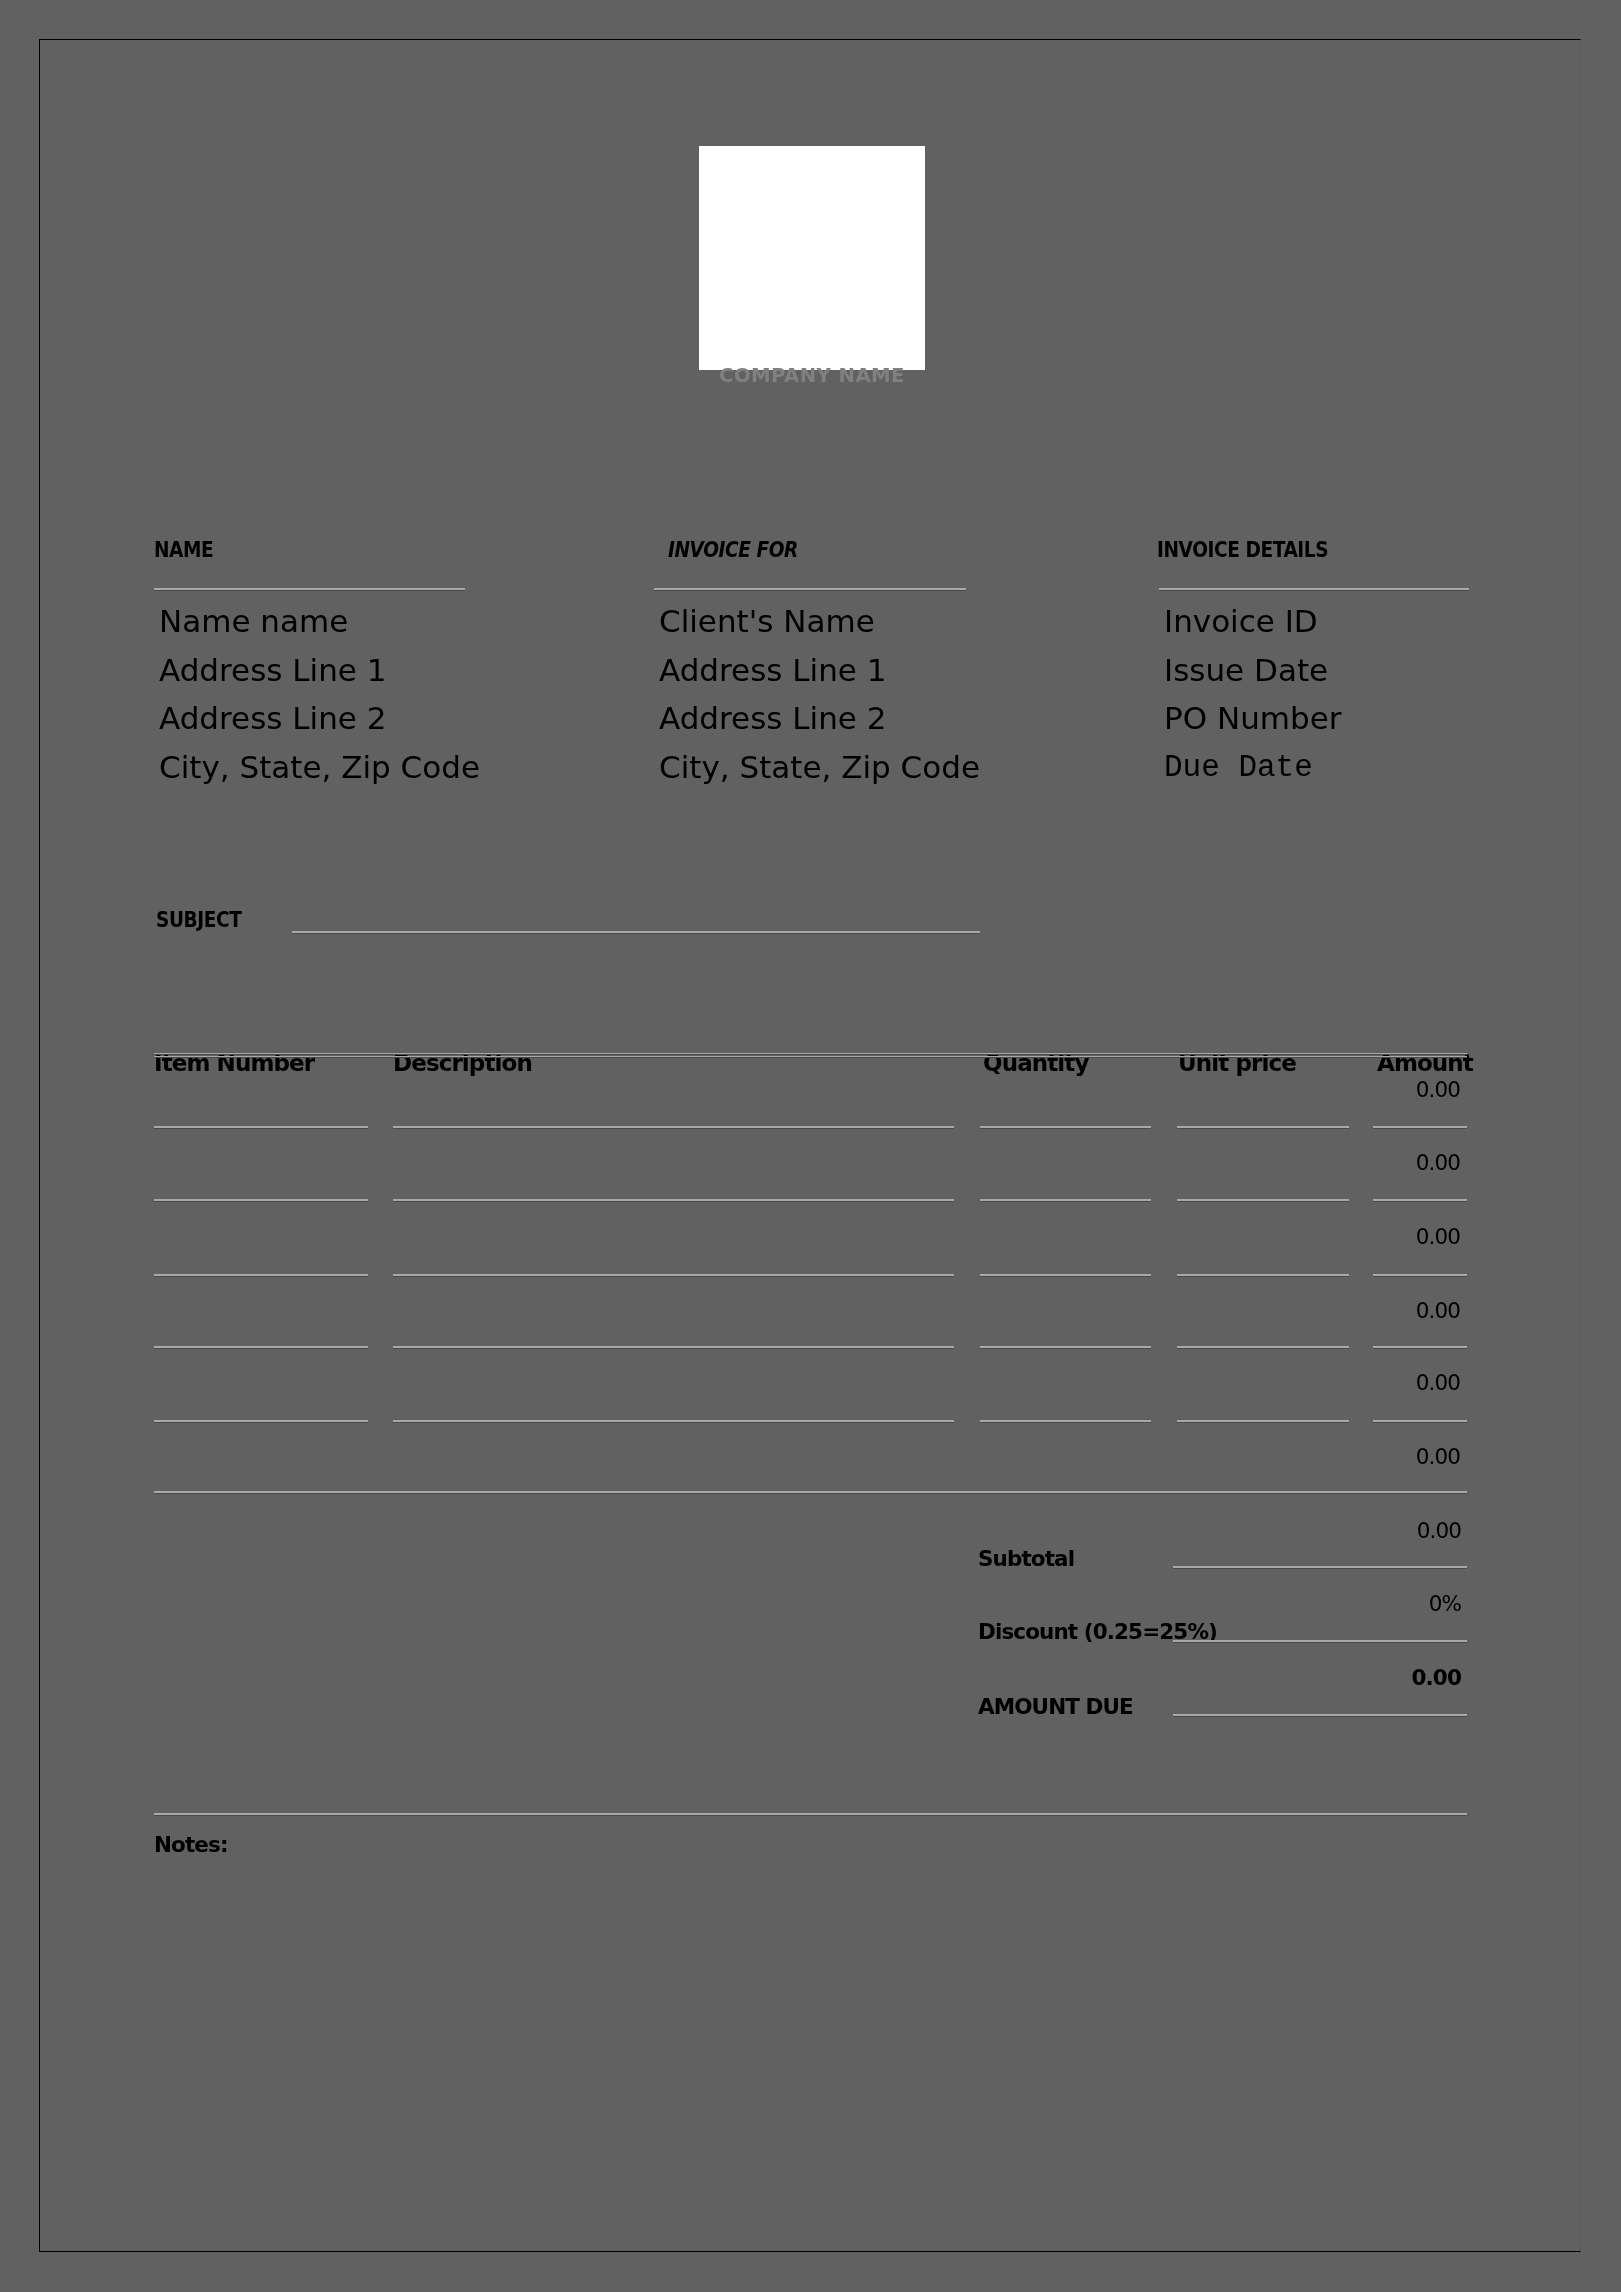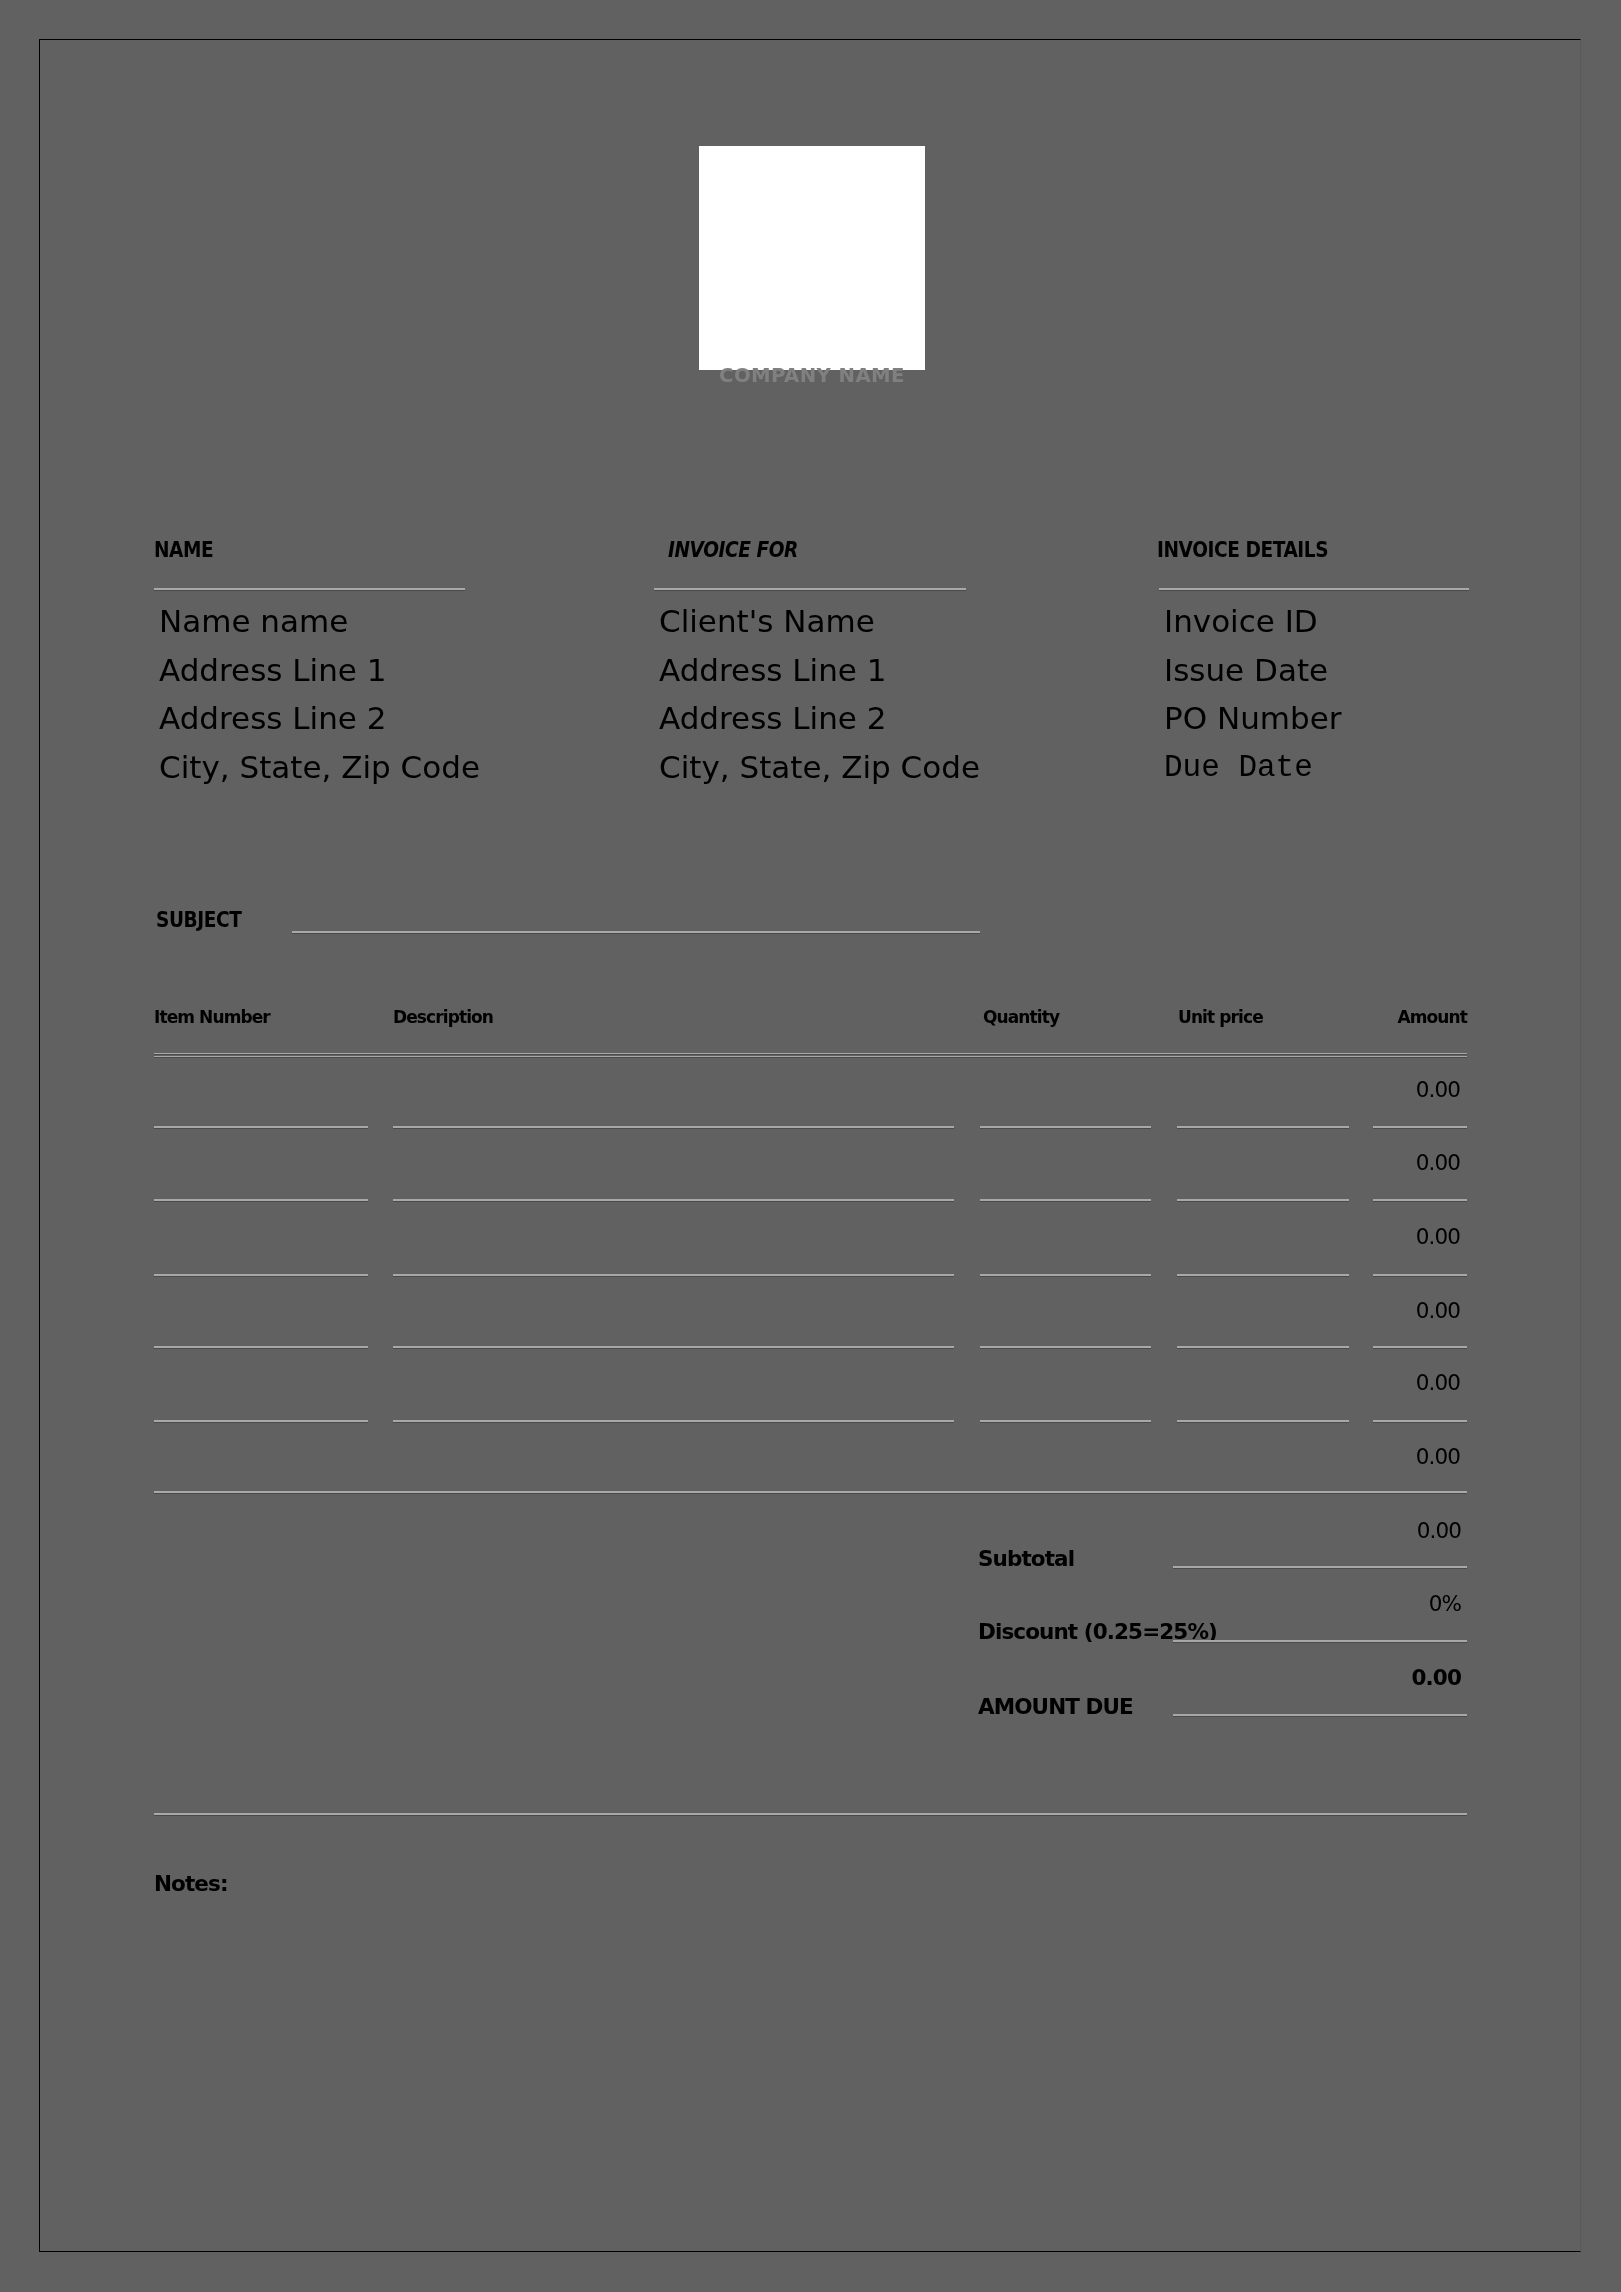--- a/index.html
+++ b/index.html
@@ -45,24 +45,25 @@
       height: 1.8px;
       background: #a8a8a8;
       border-bottom: 0.9px solid #4a4a4a;
     }
     .body-line {
       font-size: 31px;
       white-space: nowrap;
       line-height: 1;
     }
     .col-head {
-      font-size: 17px; font-weight: bold;
+      font-size: 23px; font-weight: bold;
       font-family: "DejaVu Sans", sans-serif;
       letter-spacing: -0.9px;
       white-space: nowrap;
+      margin-top: 43px;
     }
     .amount-val {
       font-size: 21.5px;
       text-align: right;
       width: 179px;
       white-space: nowrap;
       letter-spacing: -0.9px;
     }
     .total-label {
       font-size: 21.5px; font-weight: bold;
@@ -197,15 +198,15 @@
 
 <div class="abs amount-val" style="left:1282px; top:1591px;">0%</div>
 <div class="abs total-label" style="left:930px; top:1619px;">Discount (0.25=25%)</div>
 <div class="hline" style="left:1173px; top:1640px; width:294px;"></div>
 
 <div class="abs amount-val" style="left:1282px; top:1665px; font-weight:bold;">0.00</div>
 <div class="abs total-label" style="left:930px; top:1694px;">AMOUNT DUE</div>
 <div class="hline" style="left:1173px; top:1714px; width:294px;"></div>
 
 <div class="hline" style="left:154px; top:1813px; width:1313px;"></div>
-<div class="abs notes-label" style="left:154px; top:1871px;text-align:right;">Notes:</div>
+<div class="abs notes-label" style="left:154px; top:1832px;text-align:right;">Notes:</div>
 <div class="abs" style="left:154px; top:1863px; width:1313px; height:340px;"></div>
 
 
 </body></html>

